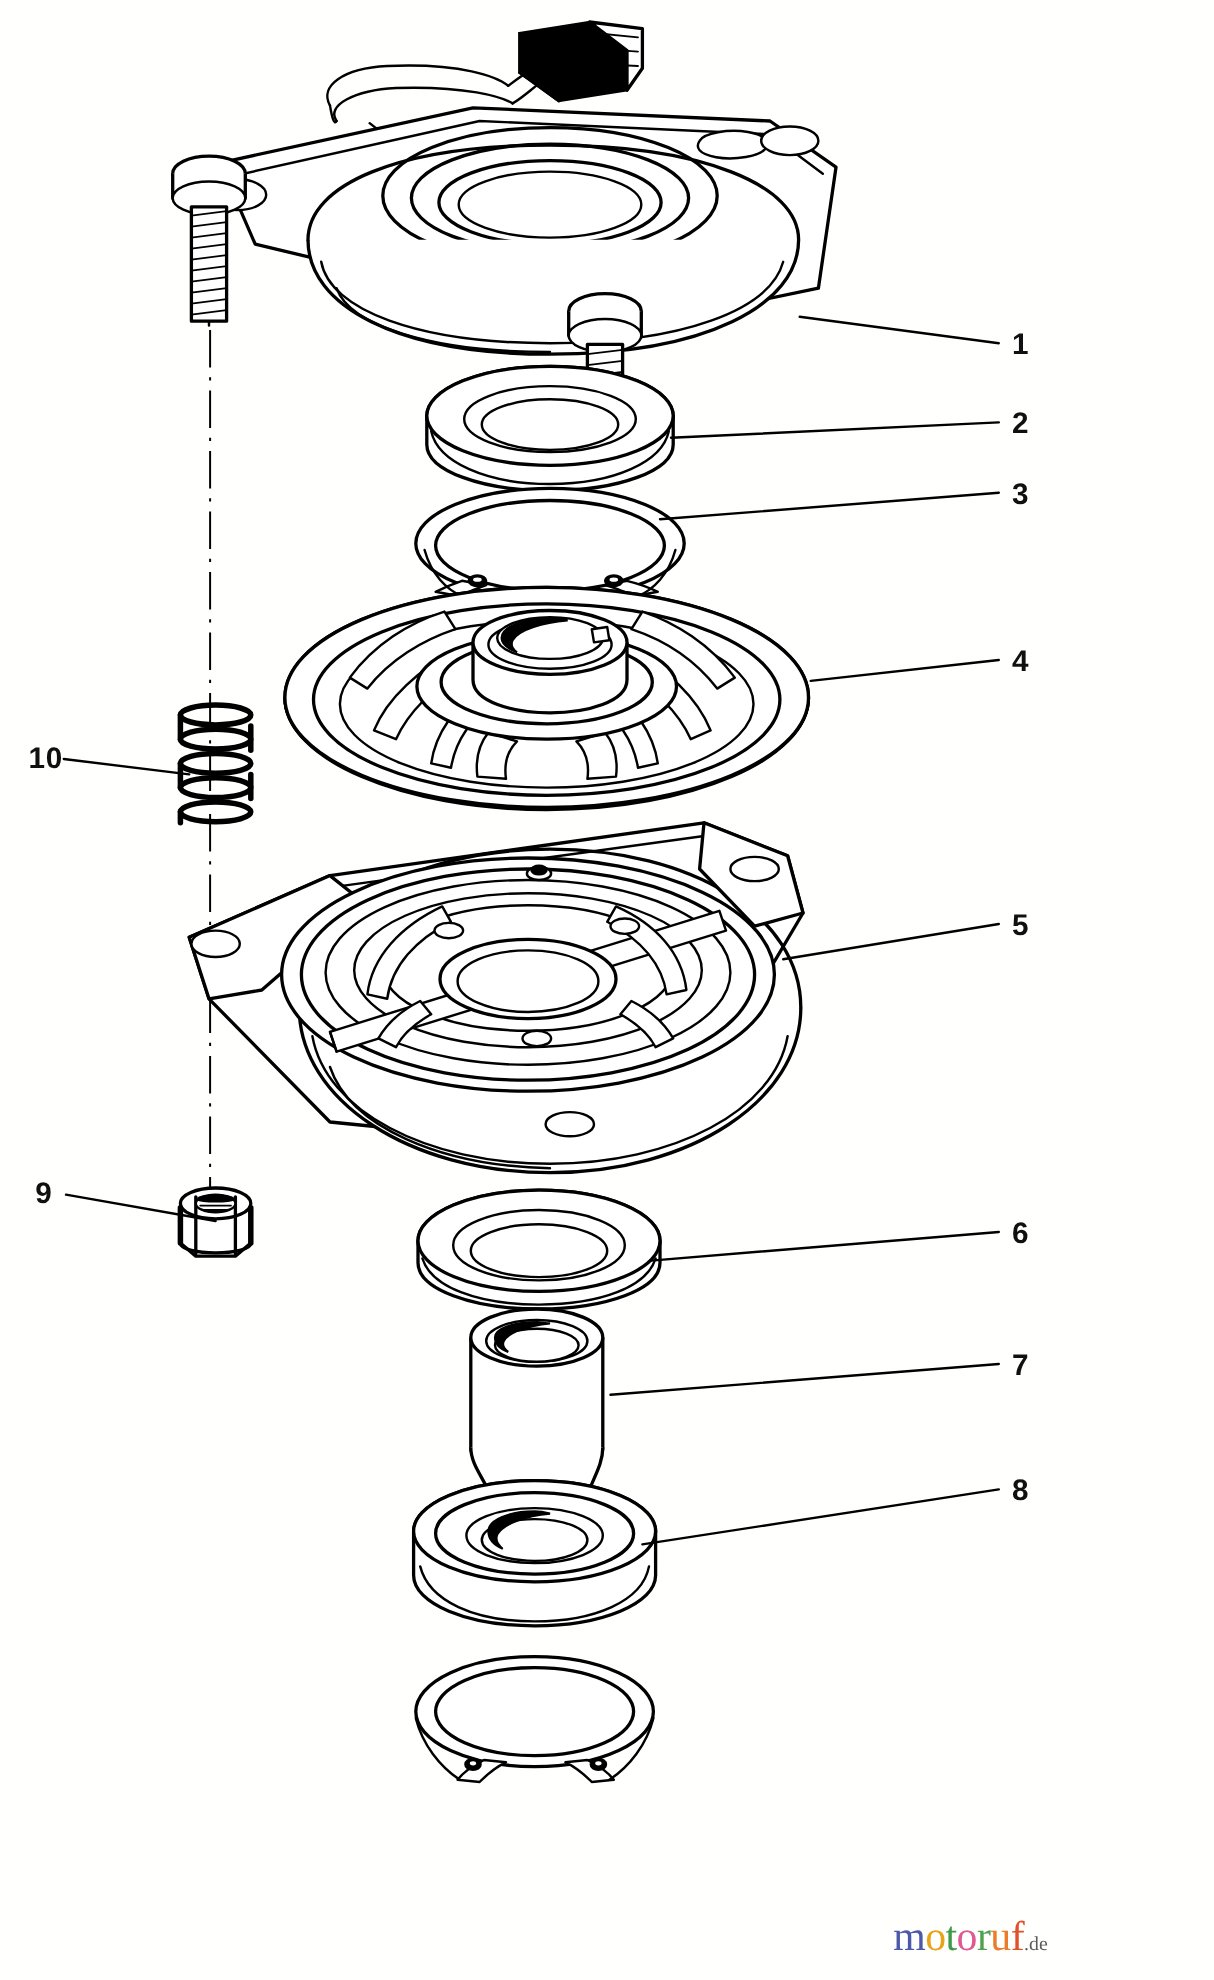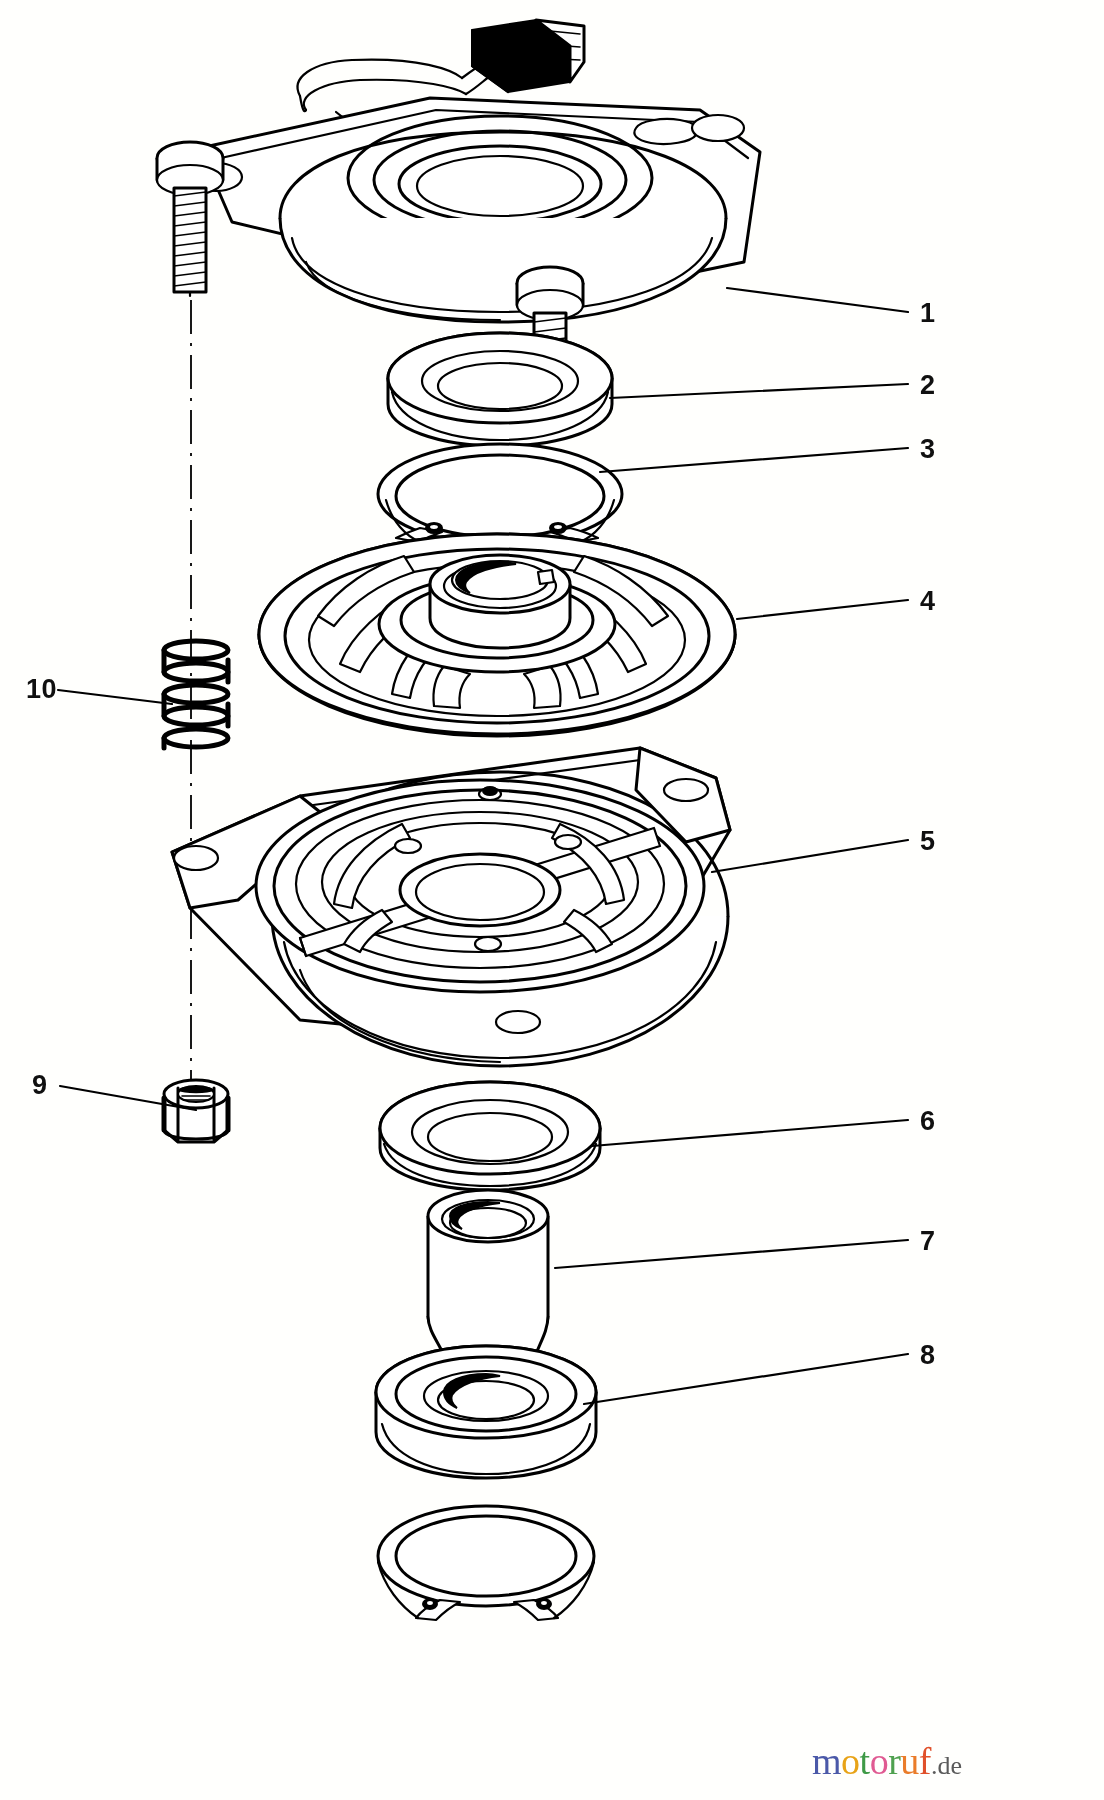--- a/index.html
+++ b/index.html
@@ -41,21 +41,21 @@
     top: 1742px;
     font-family: "Liberation Serif", "DejaVu Serif", serif;
     font-size: 38px;
     letter-spacing: -0.5px;
     line-height: 1;
     user-select: none;
     white-space: nowrap;
   }
   .watermark span { display: inline-block; }
   .wm-suffix {
-    font-size: 26px;
+    font-size: 18px;
     vertical-align: baseline;
     letter-spacing: 0;
   }
 </style>
 </head>
 <body>
 
 <div id="page">
 
   <svg id="diagram-svg" viewBox="0 0 1104 1800" xmlns="http://www.w3.org/2000/svg">

